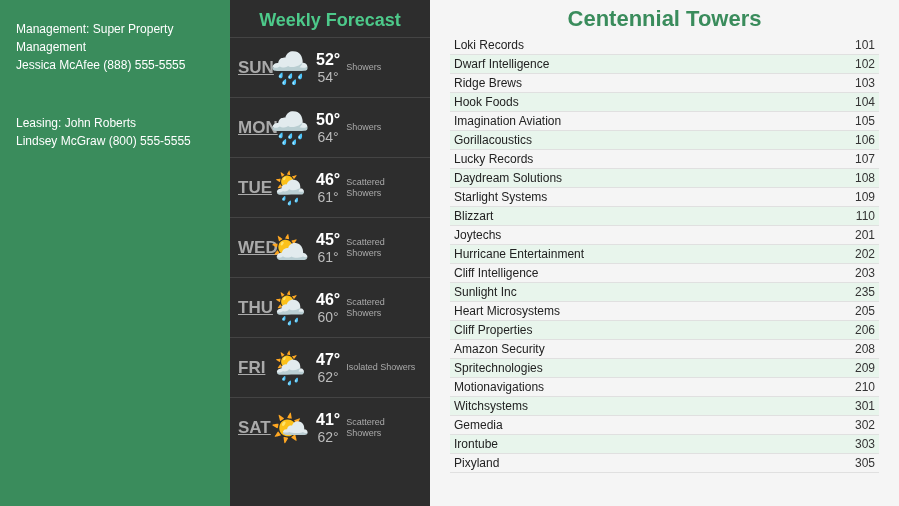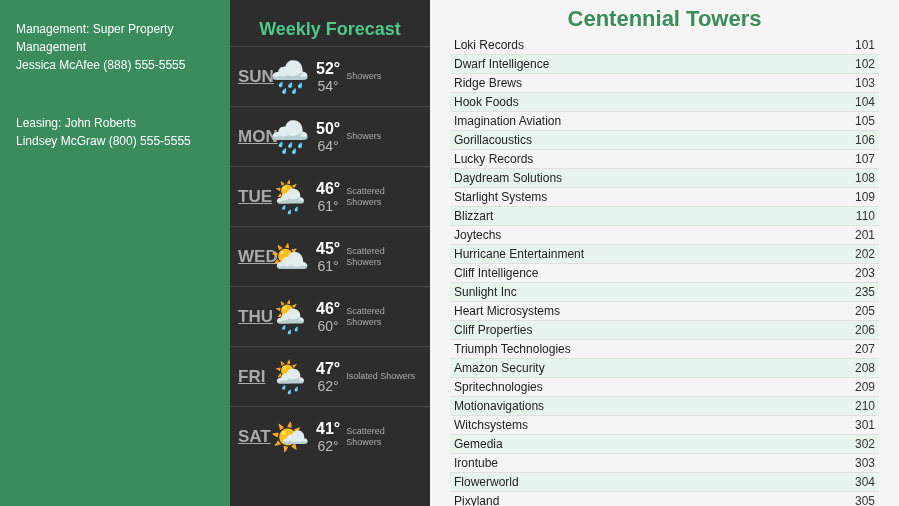--- a/index.html
+++ b/index.html
@@ -35,21 +35,21 @@
       background: #2d2d2d;
       color: white;
       display: flex;
       flex-direction: column;
       align-items: center;
     }
     #forecast-title {
       color: #4dc98a;
       font-size: 18px;
       font-weight: bold;
-      padding: 19px 0 6px;
+      padding: 10px 0 6px;
       text-align: center;
     }
     .forecast-row {
       display: flex;
       align-items: center;
       width: 100%;
       padding: 4px 8px;
       border-top: 1px solid #444;
       min-height: 60px;
     }
@@ -281,24 +281,20 @@
       </div>
       <div class="tenant-row">
         <span class="tenant-name">Heart Microsystems</span>
         <span class="tenant-unit">205</span>
       </div>
       <div class="tenant-row">
         <span class="tenant-name">Cliff Properties</span>
         <span class="tenant-unit">206</span>
       </div>
       <div class="tenant-row">
-        <span class="tenant-name">Triumph Technologies</span>
-        <span class="tenant-unit">207</span>
-      </div>
-      <div class="tenant-row">
         <span class="tenant-name">Amazon Security</span>
         <span class="tenant-unit">208</span>
       </div>
       <div class="tenant-row">
         <span class="tenant-name">Spritechnologies</span>
         <span class="tenant-unit">209</span>
       </div>
       <div class="tenant-row">
         <span class="tenant-name">Motionavigations</span>
         <span class="tenant-unit">210</span>
@@ -309,21 +305,17 @@
       </div>
       <div class="tenant-row">
         <span class="tenant-name">Gemedia</span>
         <span class="tenant-unit">302</span>
       </div>
       <div class="tenant-row">
         <span class="tenant-name">Irontube</span>
         <span class="tenant-unit">303</span>
       </div>
       <div class="tenant-row">
-        <span class="tenant-name">Flowerworld</span>
-        <span class="tenant-unit">304</span>
-      </div>
-      <div class="tenant-row">
         <span class="tenant-name">Pixyland</span>
         <span class="tenant-unit">305</span>
       </div>
     </div>
 </div>
 
 </body></html>

